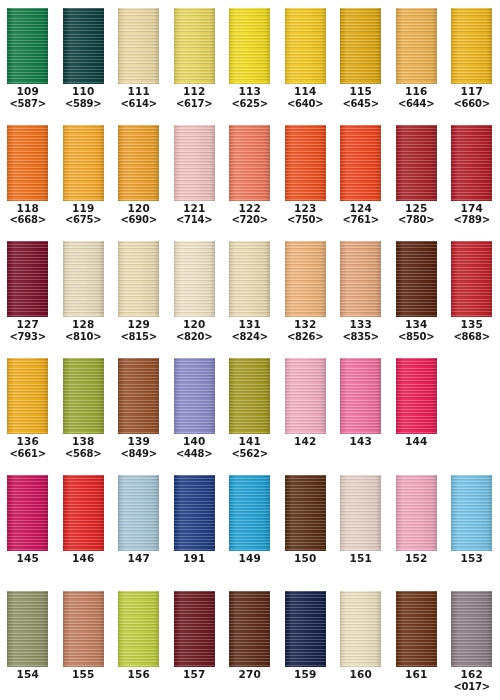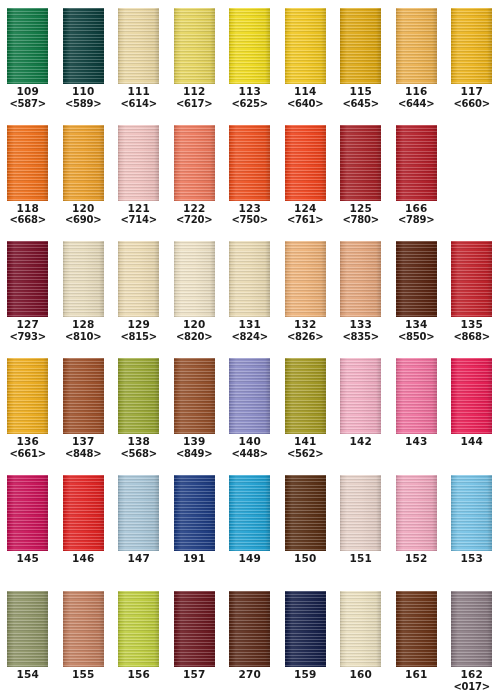--- a/index.html
+++ b/index.html
@@ -230,20 +230,32 @@
             <div class="shade"></div>
           </div>
         </div>
         <div class="labels">
           <span class="lbl-num">118</span>
           <span class="lbl-code">&lt;668&gt;</span>
         </div>
       </div>
       <div class="swatch-cell">
         <div class="ribbon-wrap">
+          <div class="ribbon" title="119" style="background: rgb(247, 171, 42);">
+            <div class="rib"></div>
+            <div class="shade"></div>
+          </div>
+        </div>
+        <div class="labels">
+          <span class="lbl-num">119</span>
+          <span class="lbl-code">&lt;675&gt;</span>
+        </div>
+      </div>
+      <div class="swatch-cell">
+        <div class="ribbon-wrap">
           <div class="ribbon" title="120" style="background: rgb(237, 160, 42);">
             <div class="rib"></div>
             <div class="shade"></div>
           </div>
         </div>
         <div class="labels">
           <span class="lbl-num">120</span>
           <span class="lbl-code">&lt;690&gt;</span>
         </div>
       </div>
@@ -308,21 +320,21 @@
         </div>
       </div>
       <div class="swatch-cell">
         <div class="ribbon-wrap">
           <div class="ribbon" title="126" style="background: rgb(181, 29, 40);">
             <div class="rib"></div>
             <div class="shade"></div>
           </div>
         </div>
         <div class="labels">
-          <span class="lbl-num">166</span>
+          <span class="lbl-num">174</span>
           <span class="lbl-code">&lt;789&gt;</span>
         </div>
       </div>
     </div>
     <div class="swatch-row">
       <div class="swatch-cell">
         <div class="ribbon-wrap">
           <div class="ribbon" title="127" style="background: rgb(122, 16, 40);">
             <div class="rib"></div>
             <div class="shade"></div>
@@ -438,32 +450,20 @@
             <div class="shade"></div>
           </div>
         </div>
         <div class="labels">
           <span class="lbl-num">136</span>
           <span class="lbl-code">&lt;661&gt;</span>
         </div>
       </div>
       <div class="swatch-cell">
         <div class="ribbon-wrap">
-          <div class="ribbon" title="137" style="background: rgb(160, 81, 42);">
-            <div class="rib"></div>
-            <div class="shade"></div>
-          </div>
-        </div>
-        <div class="labels">
-          <span class="lbl-num">137</span>
-          <span class="lbl-code">&lt;848&gt;</span>
-        </div>
-      </div>
-      <div class="swatch-cell">
-        <div class="ribbon-wrap">
           <div class="ribbon" title="138" style="background: rgb(154, 168, 51);">
             <div class="rib"></div>
             <div class="shade"></div>
           </div>
         </div>
         <div class="labels">
           <span class="lbl-num">138</span>
           <span class="lbl-code">&lt;568&gt;</span>
         </div>
       </div>

